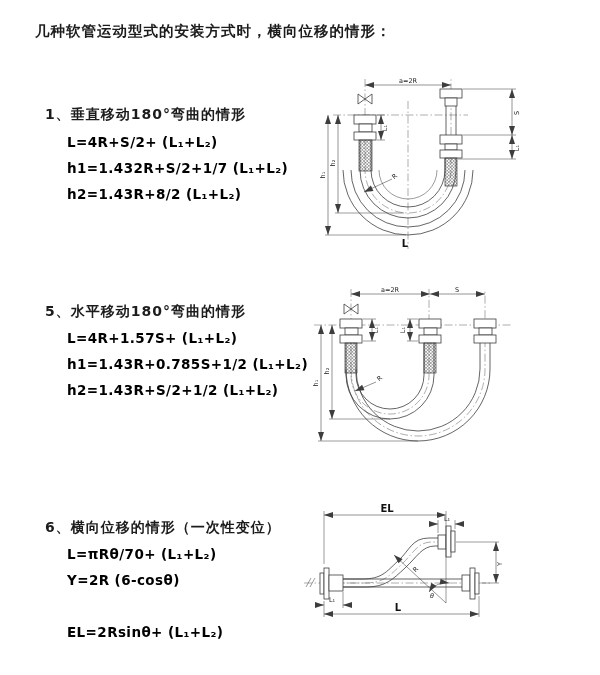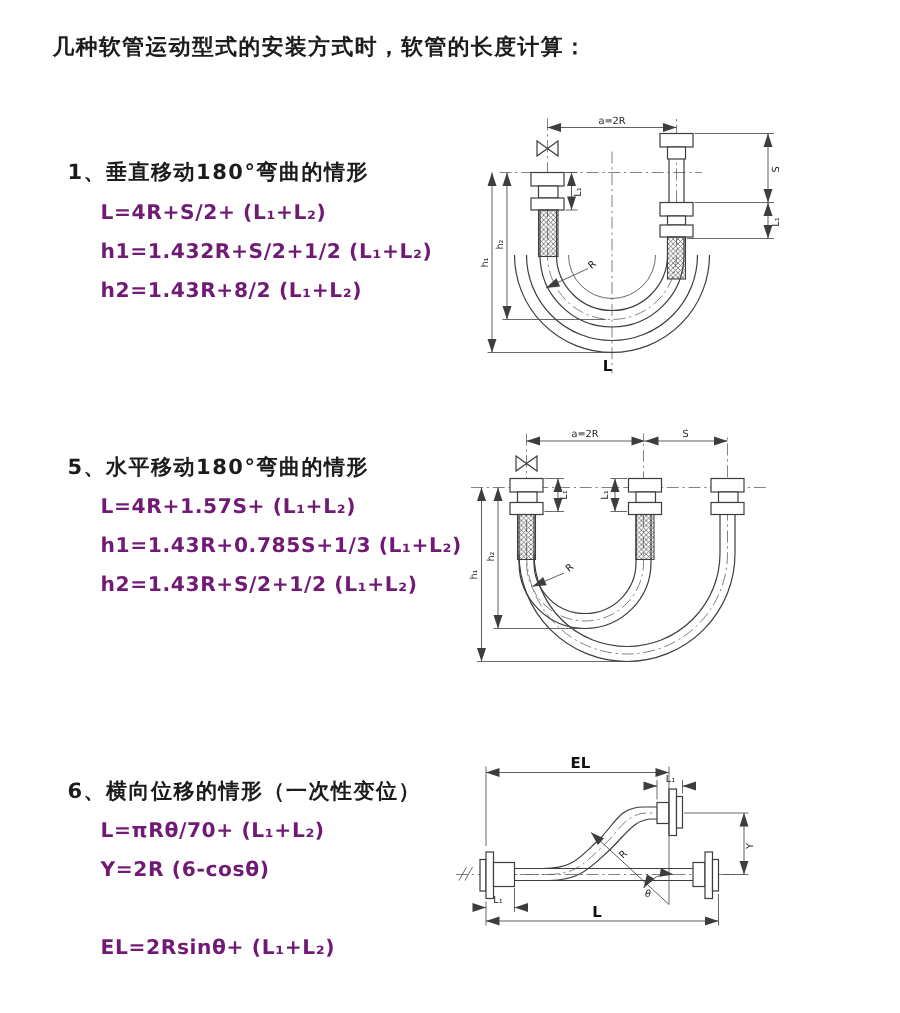--- a/index.html
+++ b/index.html
@@ -1,43 +1,43 @@
 <!DOCTYPE html>
 <html><head>
 <meta charset="utf-8">
 <style>
   html,body{margin:0;padding:0;}
   body{width:600px;height:675px;background:#ffffff;position:relative;overflow:hidden;
        font-family:"DejaVu Sans","Liberation Sans",sans-serif;color:#1c1c1c;}
   .abs{position:absolute;}
   .doc-title{left:35px;top:22px;font-size:14.5px;font-weight:bold;letter-spacing:1px;white-space:nowrap;}
   .sec-heading{font-size:14px;font-weight:bold;letter-spacing:1px;white-space:nowrap;text-align:center;}
-  .formula{font-size:13.5px;font-weight:bold;letter-spacing:.4px;color:#701a75;white-space:nowrap;}
+  .formula{font-size:13.5px;font-weight:bold;letter-spacing:.4px;color:#000000;white-space:nowrap;}
   svg{position:absolute;overflow:visible;}
   .ln{stroke:#3d3d3d;stroke-width:.8;fill:none;}
   .thin{stroke:#4a4a4a;stroke-width:.55;fill:none;}
   .cl{stroke:#5a5a5a;stroke-width:.5;fill:none;stroke-dasharray:8 2.5 1.5 2.5;}
   .dim{stroke:#3d3d3d;stroke-width:.55;fill:none;}
   .fit{fill:#ffffff;stroke:#3d3d3d;stroke-width:.8;}
   .dlab{font-size:6.5px;fill:#222;}
   .blab{font-size:10px;fill:#111;font-weight:bold;}
 </style>
 </head>
 <body>
 
-<div class="abs doc-title">几种软管运动型式的安装方式时，软管的长度计算：</div>
+<div class="abs doc-title">几种软管运动型式的安装方式时，横向位移的情形：</div>
 
 <div class="abs sec-heading" style="left:45px;top:106px">1、垂直移动180°弯曲的情形</div>
 <div class="abs formula" style="left:67px;top:134px">L=4R+S/2+ (L₁+L₂)</div>
-<div class="abs formula" style="left:67px;top:160px">h1=1.432R+S/2+1/2 (L₁+L₂)</div>
+<div class="abs formula" style="left:67px;top:160px">h1=1.432R+S/2+1/7 (L₁+L₂)</div>
 <div class="abs formula" style="left:67px;top:186px">h2=1.43R+8/2 (L₁+L₂)</div>
 
 <div class="abs sec-heading" style="left:45px;top:303px">5、水平移动180°弯曲的情形</div>
 <div class="abs formula" style="left:67px;top:330px">L=4R+1.57S+ (L₁+L₂)</div>
-<div class="abs formula" style="left:67px;top:356px">h1=1.43R+0.785S+1/3 (L₁+L₂)</div>
+<div class="abs formula" style="left:67px;top:356px">h1=1.43R+0.785S+1/2 (L₁+L₂)</div>
 <div class="abs formula" style="left:67px;top:382px">h2=1.43R+S/2+1/2 (L₁+L₂)</div>
 
 <div class="abs sec-heading" style="left:45px;top:519px">6、横向位移的情形（一次性变位）</div>
 <div class="abs formula" style="left:67px;top:546px">L=πRθ/70+ (L₁+L₂)</div>
 <div class="abs formula" style="left:67px;top:572px">Y=2R (6-cosθ)</div>
 <div class="abs formula" style="left:67px;top:624px">EL=2Rsinθ+ (L₁+L₂)</div>
 
 <svg style="left:308px;top:73px" width="250" height="184" viewBox="0 0 250 184">
   <defs>
     <marker id="ar1" markerWidth="10" markerHeight="8" refX="9.5" refY="4" orient="auto-start-reverse" markerUnits="userSpaceOnUse">

